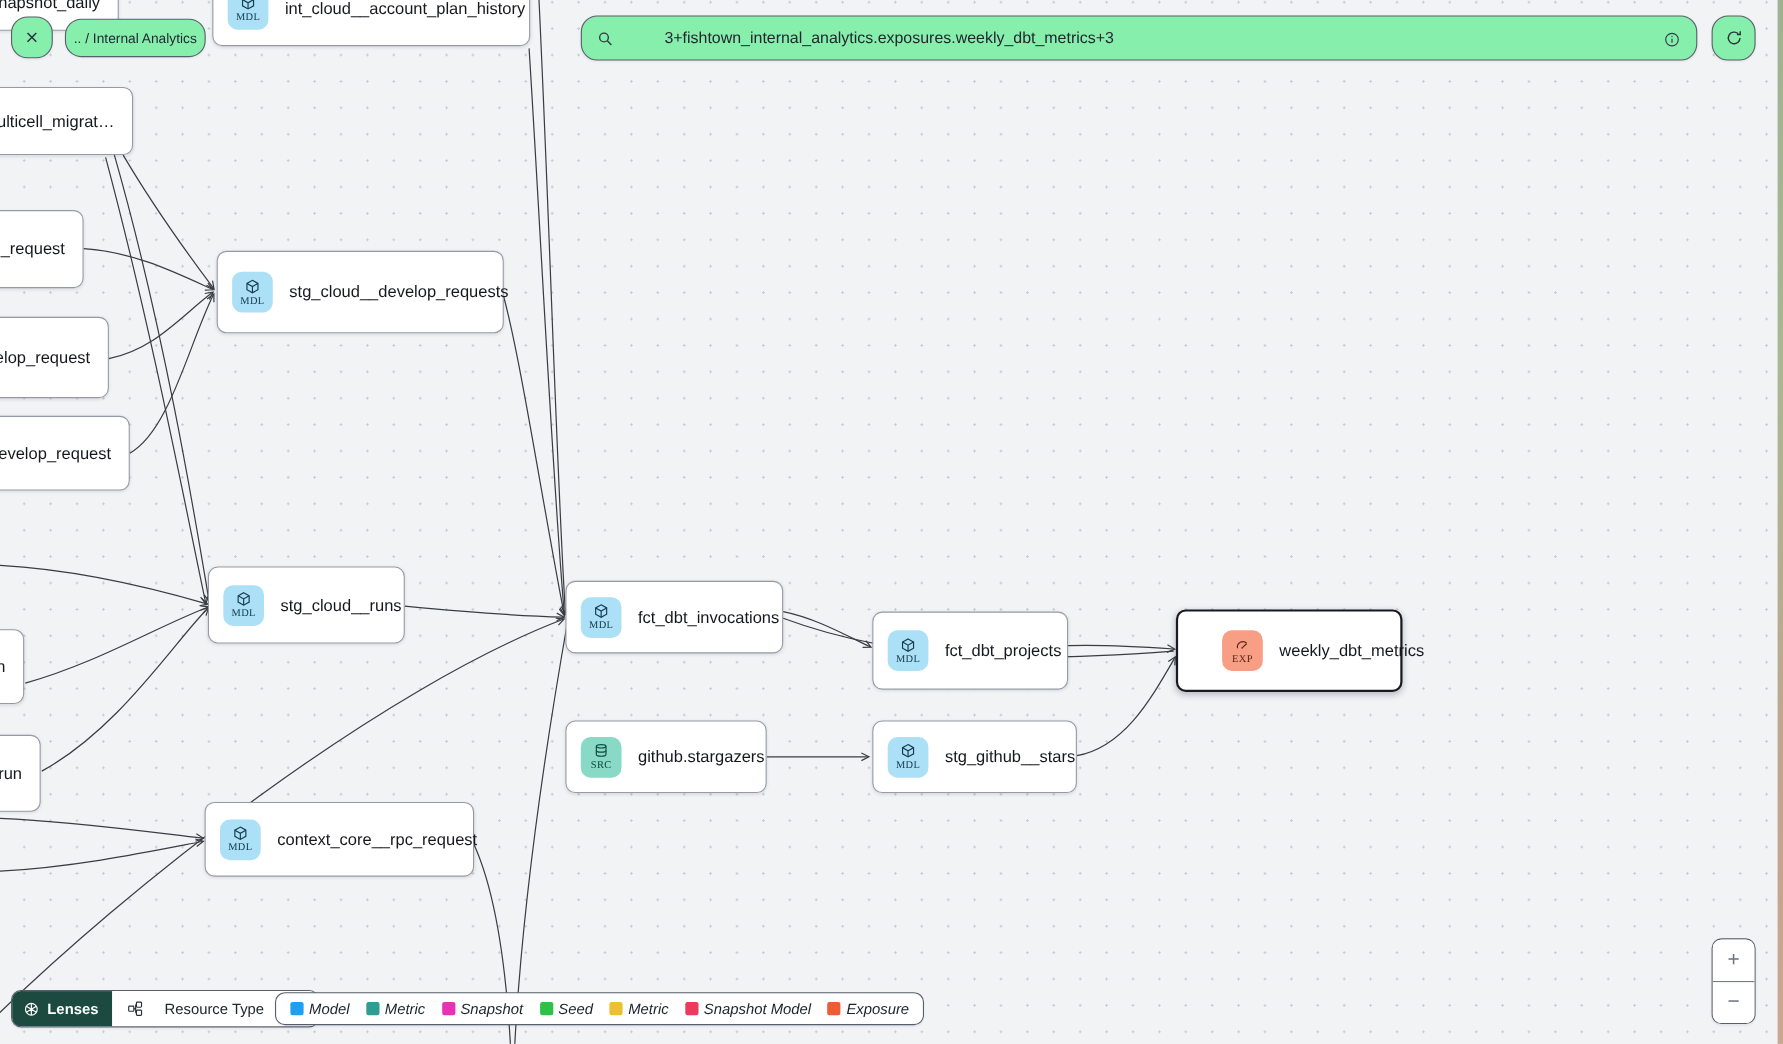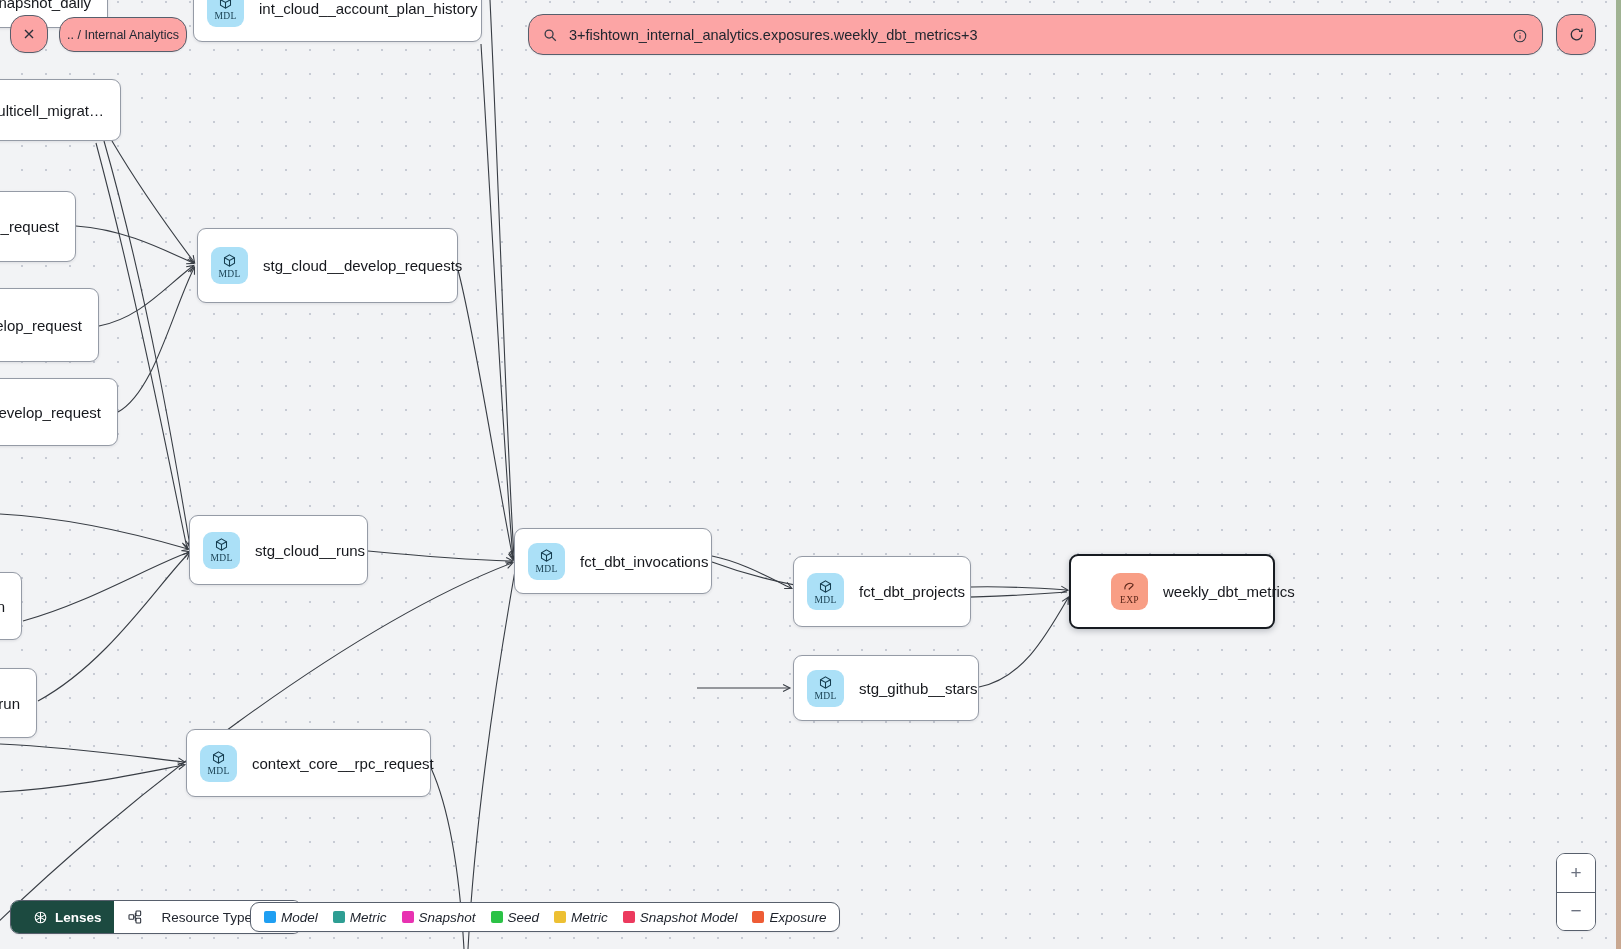--- a/index.html
+++ b/index.html
@@ -40,48 +40,48 @@
     display:flex; flex-direction:column; align-items:center; justify-content:center;
   }
   .badge svg { width:15px; height:15px; display:block; }
   .badge-label { font-family:Liberation Serif, serif; font-size:9.5px; margin-top:1px; letter-spacing:.3px; }
   .badge.model    { background:#abe0f7; color:#153c4e; }
   .badge.source   { background:#88d9c5; color:#0c4a3c; }
   .badge.exposure { background:#f89e85; color:#5a2518; }
 
   
   .chrome-box {
-    position:absolute; background:#fca5a5; border:1px solid #575f6c; border-radius:15px;
+    position:absolute; background:#86efac; border:1px solid #575f6c; border-radius:15px;
     display:flex; align-items:center; justify-content:center;
     box-shadow:0 1px 2px rgba(16,24,40,.06);
   }
   .close-btn { left:10px; top:15px; width:38px; height:38px; cursor:pointer; }
   .close-btn svg { width:16px; height:16px; stroke:#2b303a; }
   .breadcrumb-box { left:59px; top:17px; width:128px; height:35px; }
   .breadcrumb-box span { font-size:12.5px; color:#242934; white-space:nowrap; }
   .search-box { left:528px; top:14px; width:1015px; height:41px; justify-content:flex-start; padding:0 38px 0 40px; }
   .search-box .search-icon { position:absolute; left:13px; top:12px; width:17px; height:17px; stroke:#343a45; }
   .search-box input {
     border:none; outline:none; width:100%; background:transparent;
     font-family:"Liberation Sans","DejaVu Sans",sans-serif;
-    font-size:14.5px; color:#22262f;
+    font-size:14.5px; color:#22262f;margin-left:35px;
   }
   .search-box .info-icon { position:absolute; right:14px; top:13px; width:16px; height:16px; stroke:#343a45; }
   .refresh-btn { left:1556px; top:14px; width:40px; height:41px; cursor:pointer; }
   .refresh-btn svg { width:17px; height:17px; stroke:#2b303a; }
 
   
   .lenses-bar {
     position:absolute; left:10px; top:900px; height:34px;
     display:flex; border:1px solid #575f6c; border-radius:9px; overflow:hidden;
     box-shadow:0 1px 2px rgba(16,24,40,.06);
   }
   .lenses-btn {
     background:#1c4a40; color:#fff; display:flex; align-items:center; gap:7px;
-    padding:0 12px 0 22px; cursor:pointer;
+    padding:0 12px 0 10px; cursor:pointer;
   }
   .lenses-btn svg { width:15px; height:15px; stroke:#fff; }
   .lenses-btn span { font-size:13.5px; font-weight:700; }
   .resource-type-btn {
     background:#fff; display:flex; align-items:center; gap:19px; padding:0 13px; cursor:pointer;
   }
   .resource-type-btn svg.rt { width:16px; height:16px; stroke:#2b303a; }
   .resource-type-btn span { font-size:13.5px; color:#22262f; }
   .resource-type-btn svg.chev { width:13px; height:13px; stroke:#2b303a; margin-left:4px; }
 
@@ -227,20 +227,31 @@
       <div class="badge exposure">
         <svg viewBox="0 0 24 24" fill="none" stroke="currentColor" stroke-width="1.7">
           <path d="M4.8 16.5a8 8 0 0 1 13.4-7.3"></path>
           <path d="M11.5 16l6.5-6"></path>
           <circle cx="11.5" cy="16" r="1.1" fill="currentColor" stroke="none"></circle>
         </svg>
         <span class="badge-label">EXP</span>
       </div>
       <span class="node-label">weekly_dbt_metrics</span>
     </div>
+    <div class="node" style="left: 514px; top: 655px; width: 183px; height: 66px;">
+      <div class="badge source">
+        <svg viewBox="0 0 24 24" fill="none" stroke="currentColor" stroke-width="1.7">
+          <ellipse cx="12" cy="5.5" rx="7" ry="2.5"></ellipse>
+          <path d="M5 5.5v6c0 1.4 3.1 2.5 7 2.5s7-1.1 7-2.5v-6"></path>
+          <path d="M5 11.5v6c0 1.4 3.1 2.5 7 2.5s7-1.1 7-2.5v-6"></path>
+        </svg>
+        <span class="badge-label">SRC</span>
+      </div>
+      <span class="node-label">github.stargazers</span>
+    </div>
     <div class="node" style="left: 793px; top: 655px; width: 186px; height: 66px;">
       <div class="badge model">
         <svg viewBox="0 0 24 24" fill="none" stroke="currentColor" stroke-width="1.7">
           <path d="M12 3l8 4.5v9L12 21l-8-4.5v-9L12 3z"></path>
           <path d="M4 7.5L12 12l8-4.5M12 12v9"></path>
         </svg>
         <span class="badge-label">MDL</span>
       </div>
       <span class="node-label">stg_github__stars</span>
     </div>

